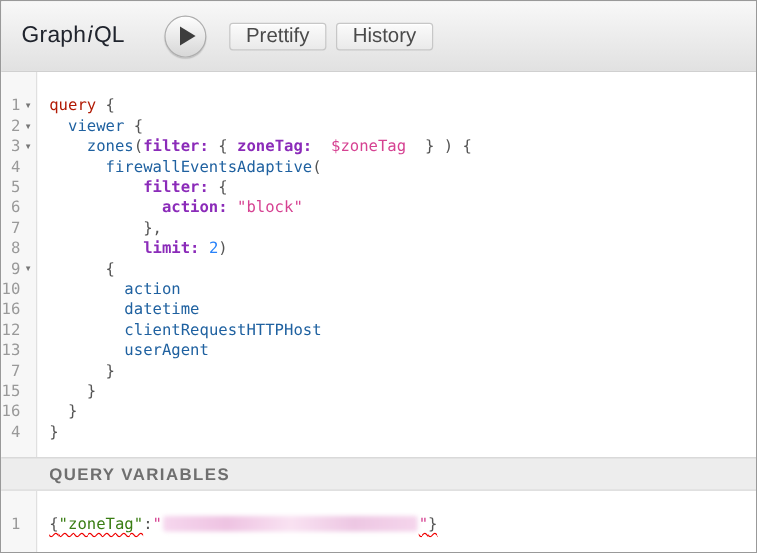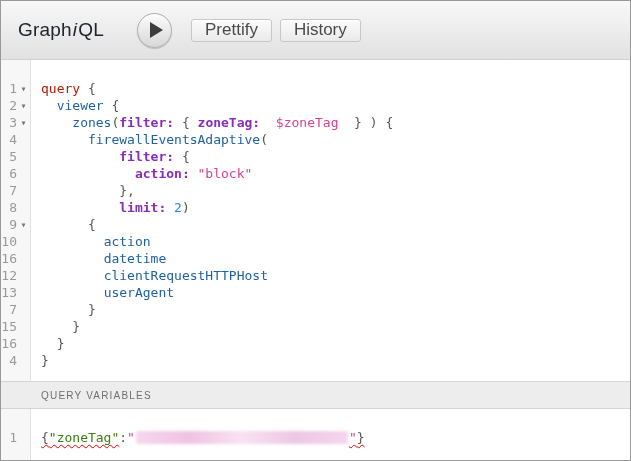--- a/index.html
+++ b/index.html
@@ -100,21 +100,21 @@
   
   .vars-title {
     flex:0 0 28px;
     background:#ededed;
     border-top:1px solid #d4d4d4;
     border-bottom:1px solid #d4d4d4;
     display:flex; align-items:center;
     padding-left:40px; cursor:pointer;
   }
   .vars-title span {
-    font-size:10px; font-weight:normal; letter-spacing:1.2px;
+    font-size:14px; font-weight:bold; letter-spacing:1.2px;
     color:#6f6f6f; text-transform:uppercase;
   }
 </style>
 </head>
 <body>
 
 <div class="window">
 
   <div class="toolbar">
     <div class="logo"><span>Graph</span><em>i</em><span>QL</span></div>

